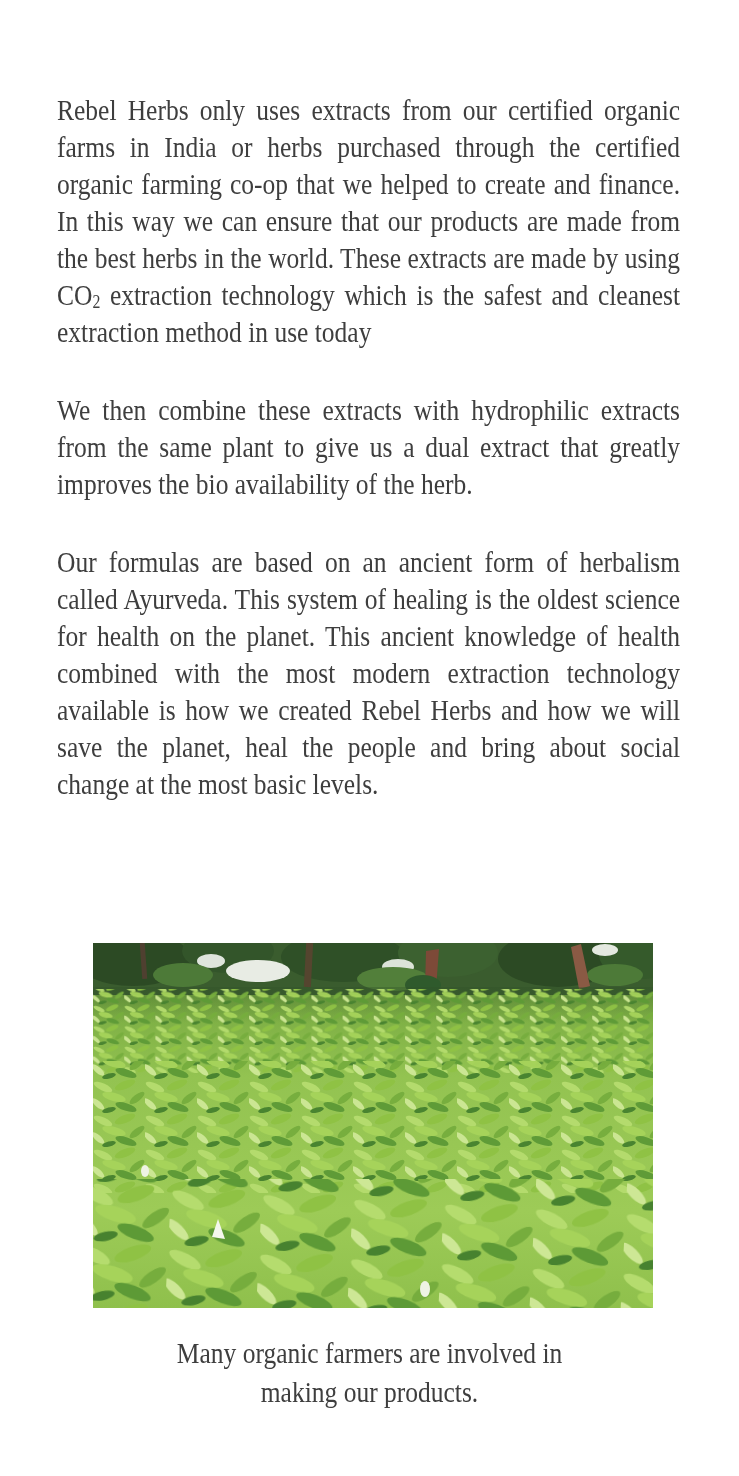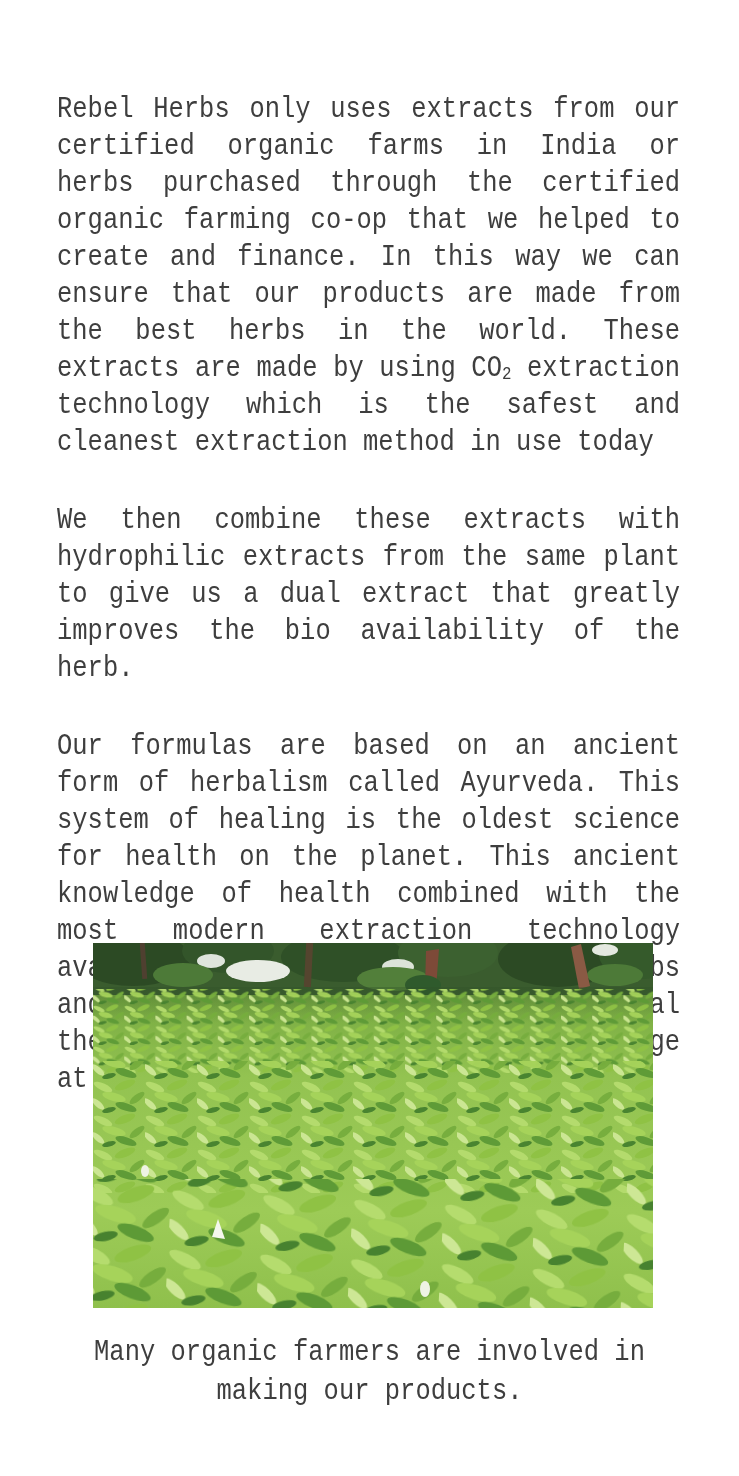--- a/index.html
+++ b/index.html
@@ -6,21 +6,21 @@
     margin: 0;
     padding: 0;
     background: #ffffff;
   }
   .page {
     position: relative;
     width: 739px;
     height: 1476px;
     background: #ffffff;
     overflow: hidden;
-    font-family: Liberation Mono, monospace;
+    font-family: Liberation Serif, serif;
   }
   .bodytext {
     position: absolute;
     left: 57px;
     top: 91px;
     width: 733px;               
     transform: scaleX(0.85);
     transform-origin: 0 0;
     color: #3e3e3e;
     font-size: 30px;

